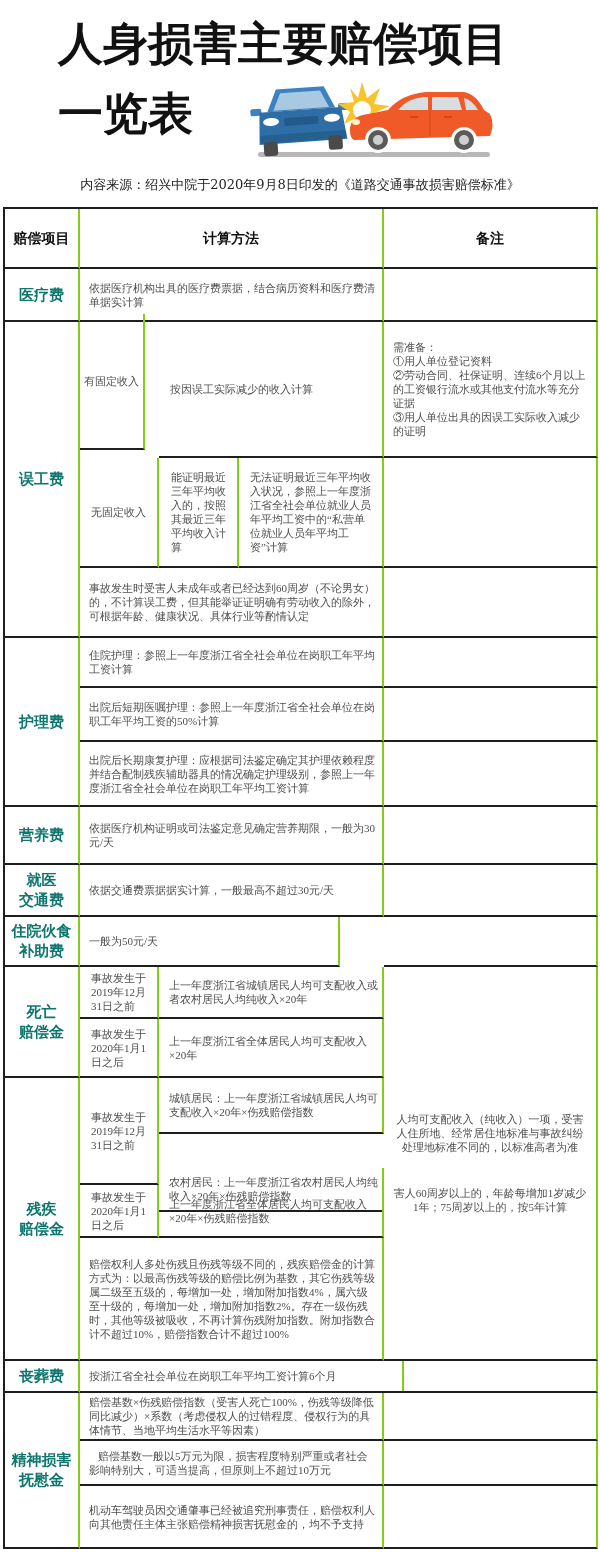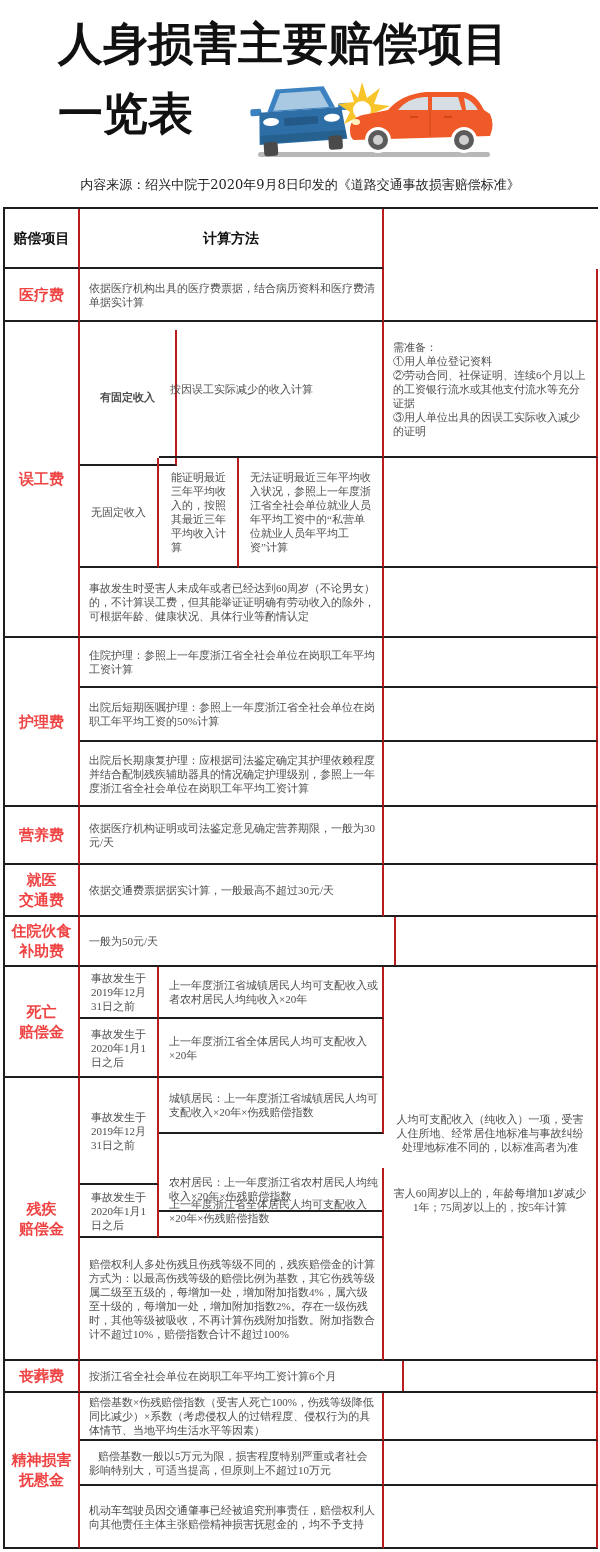--- a/index.html
+++ b/index.html
@@ -22,35 +22,35 @@
     font-family: "DejaVu Serif", serif; font-size: 13px; line-height: 18px; color: #222222;
     white-space: nowrap;
   }
   .table {
     position: absolute; left: 3px; top: 207px;
     width: 593px; height: 1340px;
     border-top: 2px solid #1e1e1e; border-left: 2px solid #1e1e1e;
   }
   .cell {
     position: absolute; box-sizing: border-box;
-    border-right: 2px solid #b91c1c; border-bottom: 2px solid #1e1e1e;
+    border-right: 2px solid #84cc16; border-bottom: 2px solid #1e1e1e;
     display: flex; align-items: center;
     font-family: "Liberation Serif", "DejaVu Serif", serif;
     font-size: 11px; line-height: 14px; color: #4f4f4f;
     word-break: normal; overflow-wrap: normal;
   }
   .cell .txt { display: block; width: 100%; }
   .head {
     justify-content: center; text-align: center;
     font-family: "DejaVu Sans", sans-serif; font-weight: bold; font-size: 14px; color: #111111;
   }
   .label {
     flex-direction: column; justify-content: center; align-items: center; text-align: center;
     font-family: "DejaVu Sans", sans-serif; font-weight: bold; font-size: 15px; line-height: 20px;
-    color: #ef4444;
+    color: #0f766e;
   }
   .m { padding: 0 6px 0 9px; }
   .m2 { padding: 0 3px 0 10px; }
   .d { padding: 0 9px 0 11px; }
   .sub { justify-content: center; text-align: center; padding: 0 4px; }
   .pv { padding: 0 10px 0 12px; }
   .up { padding: 0 8px 0 11px; }
   .rm { padding: 0 9px 0 9px; }
   .rm .para + .para { margin-top: 32px; }
   .indent { text-indent: 9px; }
@@ -97,35 +97,38 @@
 <div class="source">内容来源：绍兴中院于2020年9月8日印发的《道路交通事故损害赔偿标准》</div>
 
 <div class="table">
 
   <div class="cell head" style="left:0;top:0;width:75px;height:60px;">
       <span>赔偿项目</span>
     </div>
   <div class="cell head" style="left:75px;top:0;width:304px;height:60px;">
       <span>计算方法</span>
     </div>
+  <div class="cell head" style="left:379px;top:0;width:214px;height:60px;">
+      <span>备注</span>
+    </div>
 
   <div class="cell label" style="left:0;top:60px;width:75px;height:53px;">
     <span>医疗费</span>
   </div>
   <div class="cell m" style="left:75px;top:60px;width:304px;height:53px;">
       <span class="txt">依据医疗机构出具的医疗费票据，结合病历资料和医疗费清单据实计算</span>
     </div>
   <div class="cell rm" style="left:379px;top:60px;width:214px;height:53px;">
       <span class="txt"></span>
     </div>
 
   <div class="cell label" style="left:0;top:113px;width:75px;height:316px;">
     <span>误工费</span>
   </div>
-  <div class="cell sub" style="left:75px;top:121px;width:97px;height:136px;font-weight:bold;">
+  <div class="cell sub" style="left:75px;top:105px;width:65px;height:136px;">
       <span>有固定收入</span>
     </div>
   <div class="cell m" style="left:154px;top:113px;width:225px;height:136px;padding-left:11px;">
       <span class="txt">按因误工实际减少的收入计算</span>
     </div>
   <div class="cell rm" style="left:379px;top:113px;width:214px;height:136px;">
     <span class="txt">
       <span style="display:block">需准备：</span>
       <span style="display:block">①用人单位登记资料</span>
       <span style="display:block">②劳动合同、社保证明、连续6个月以上的工资银行流水或其他支付流水等充分证据</span>
@@ -179,21 +182,21 @@
   </div>
   <div class="cell m" style="left:75px;top:656px;width:304px;height:52px;">
       <span class="txt">依据交通费票据据实计算，一般最高不超过30元/天</span>
     </div>
   <div class="cell rm" style="left:379px;top:656px;width:214px;height:52px;"></div>
 
   <div class="cell label" style="left:0;top:708px;width:75px;height:50px;">
     <span>住院伙食</span>
     <span>补助费</span>
   </div>
-  <div class="cell m" style="left:75px;top:708px;width:316px;height:50px;">
+  <div class="cell m" style="left:75px;top:708px;width:260px;height:50px;">
       <span class="txt">一般为50元/天</span>
     </div>
   <div class="cell rm" style="left:379px;top:708px;width:214px;height:50px;"></div>
 
   <div class="cell label" style="left:0;top:758px;width:75px;height:111px;">
     <span>死亡</span>
     <span>赔偿金</span>
   </div>
   <div class="cell d" style="left:75px;top:758px;width:79px;height:52px;">
       <span class="txt">事故发生于2019年12月31日之前</span>

